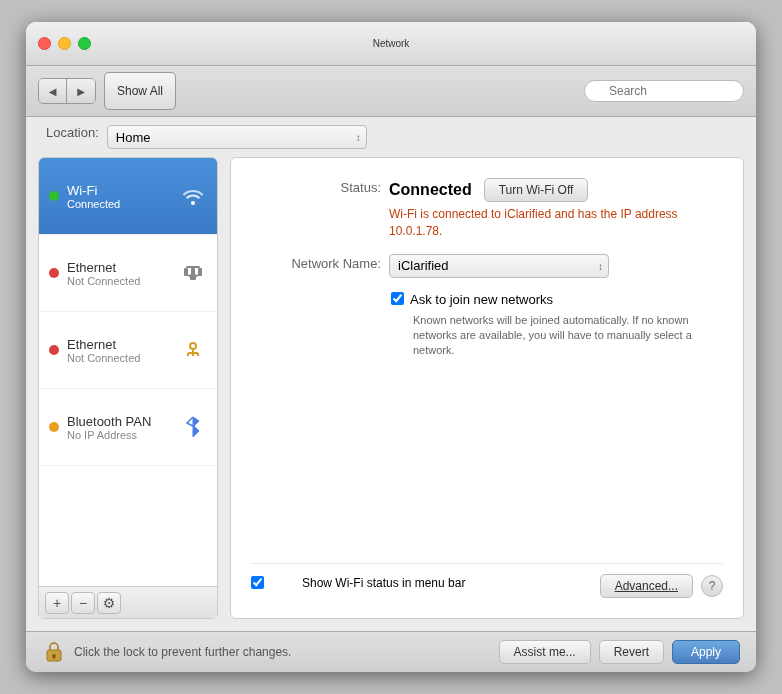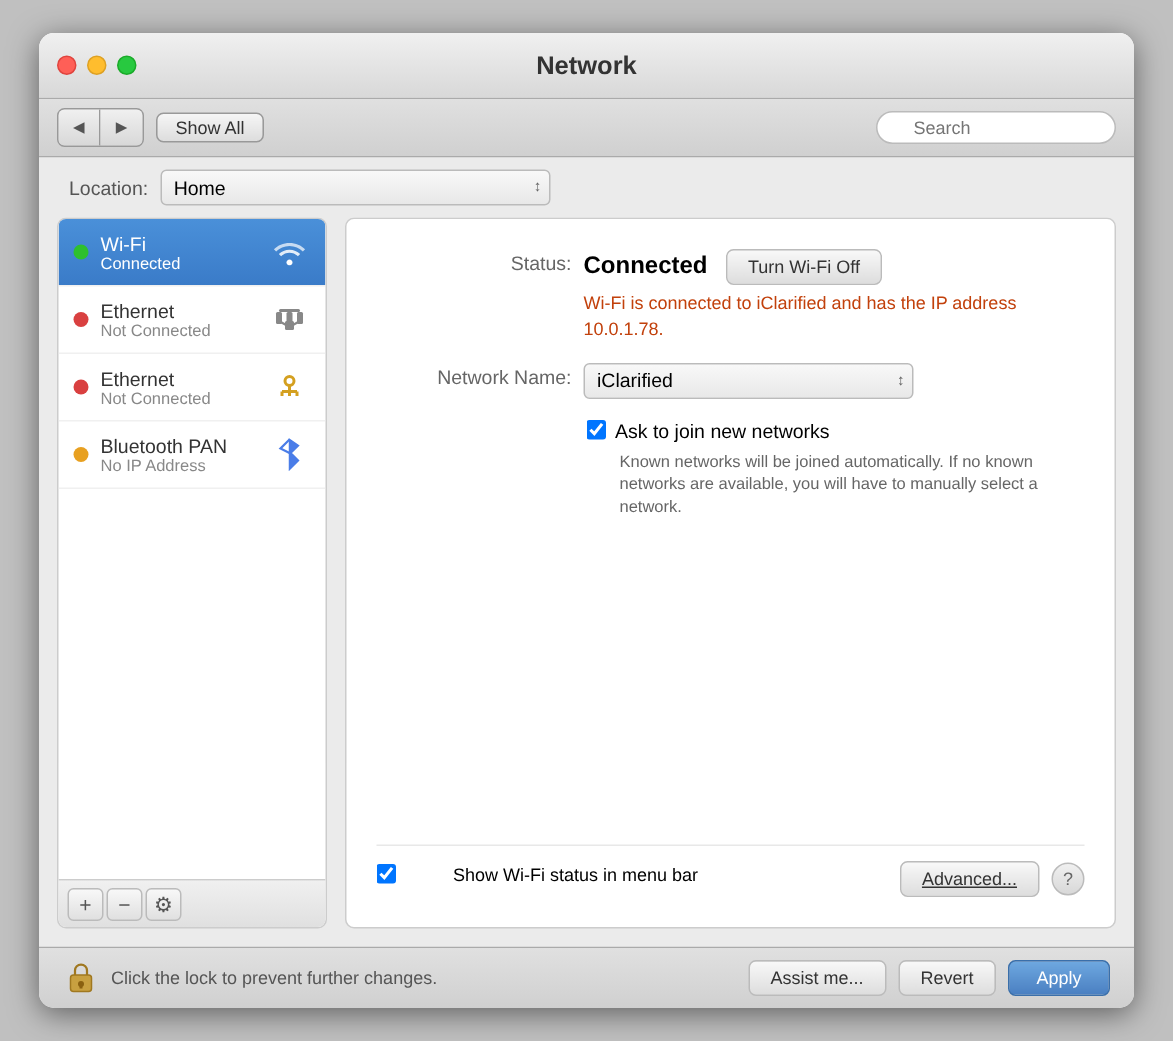--- a/index.html
+++ b/index.html
@@ -43,23 +43,23 @@
       border-radius: 50%;
       cursor: pointer;
     }
     .tl-close { background: #ff5f57; border: 1px solid #e0443e; }
     .tl-minimize { background: #ffbd2e; border: 1px solid #dea123; }
     .tl-maximize { background: #28c940; border: 1px solid #1aab29; }
     .title {
       position: absolute;
       left: 50%;
       transform: translateX(-50%);
-      font-size: 17px;
+      font-size: 10px;
       color: #333;
-      font-weight: 700;
+      font-weight: 400;
     }
     .toolbar {
       display: flex;
       align-items: center;
       padding: 6px 12px;
       gap: 8px;
       background: linear-gradient(to bottom, #e0e0e0, #d0d0d0);
       border-bottom: 1px solid #aaa;
     }
     .nav-buttons {
@@ -75,21 +75,21 @@
       border: none;
       cursor: pointer;
       display: flex;
       align-items: center;
       justify-content: center;
       font-size: 10px;
       color: #555;
     }
     .nav-btn:first-child { border-right: 1px solid #999; }
     .show-all-btn {
-      height: 20px;
+      height: 38px;
       padding: 0 12px;
       background: linear-gradient(to bottom, #f5f5f5, #ddd);
       border: 1px solid #999;
       border-radius: 5px;
       font-size: 12px;
       cursor: pointer;
       color: #333;
     }
     .search-box {
       margin-left: auto;
@@ -109,21 +109,20 @@
     .search-icon-inner {
       position: absolute;
       left: 7px;
       top: 50%;
       transform: translateY(-50%);
       color: #999;
       font-size: 11px;
     }
     .location-bar {
       display: flex;
-      align-items: center;
       padding: 8px 20px;
       background: #ebebeb;
       gap: 8px;
       font-size: 13px;
     }
     .location-label { color: #555; }
     .location-select {
       height: 24px;
       width: 260px;
       border: 1px solid #bbb;
@@ -163,21 +162,21 @@
       display: flex;
       flex-direction: column;
     }
     .sidebar-list {
       flex: 1;
       overflow-y: auto;
     }
     .sidebar-item {
       display: flex;
       align-items: center;
-      padding: 8px 10px;
+      padding: 24px 10px;
       gap: 8px;
       cursor: pointer;
       border-bottom: 1px solid #f0f0f0;
     }
     .sidebar-item.selected {
       background: linear-gradient(to bottom, #4a90d9, #3a7bc8);
     }
     .sidebar-item.selected .item-name,
     .sidebar-item.selected .item-status { color: white; }
     .status-dot {

